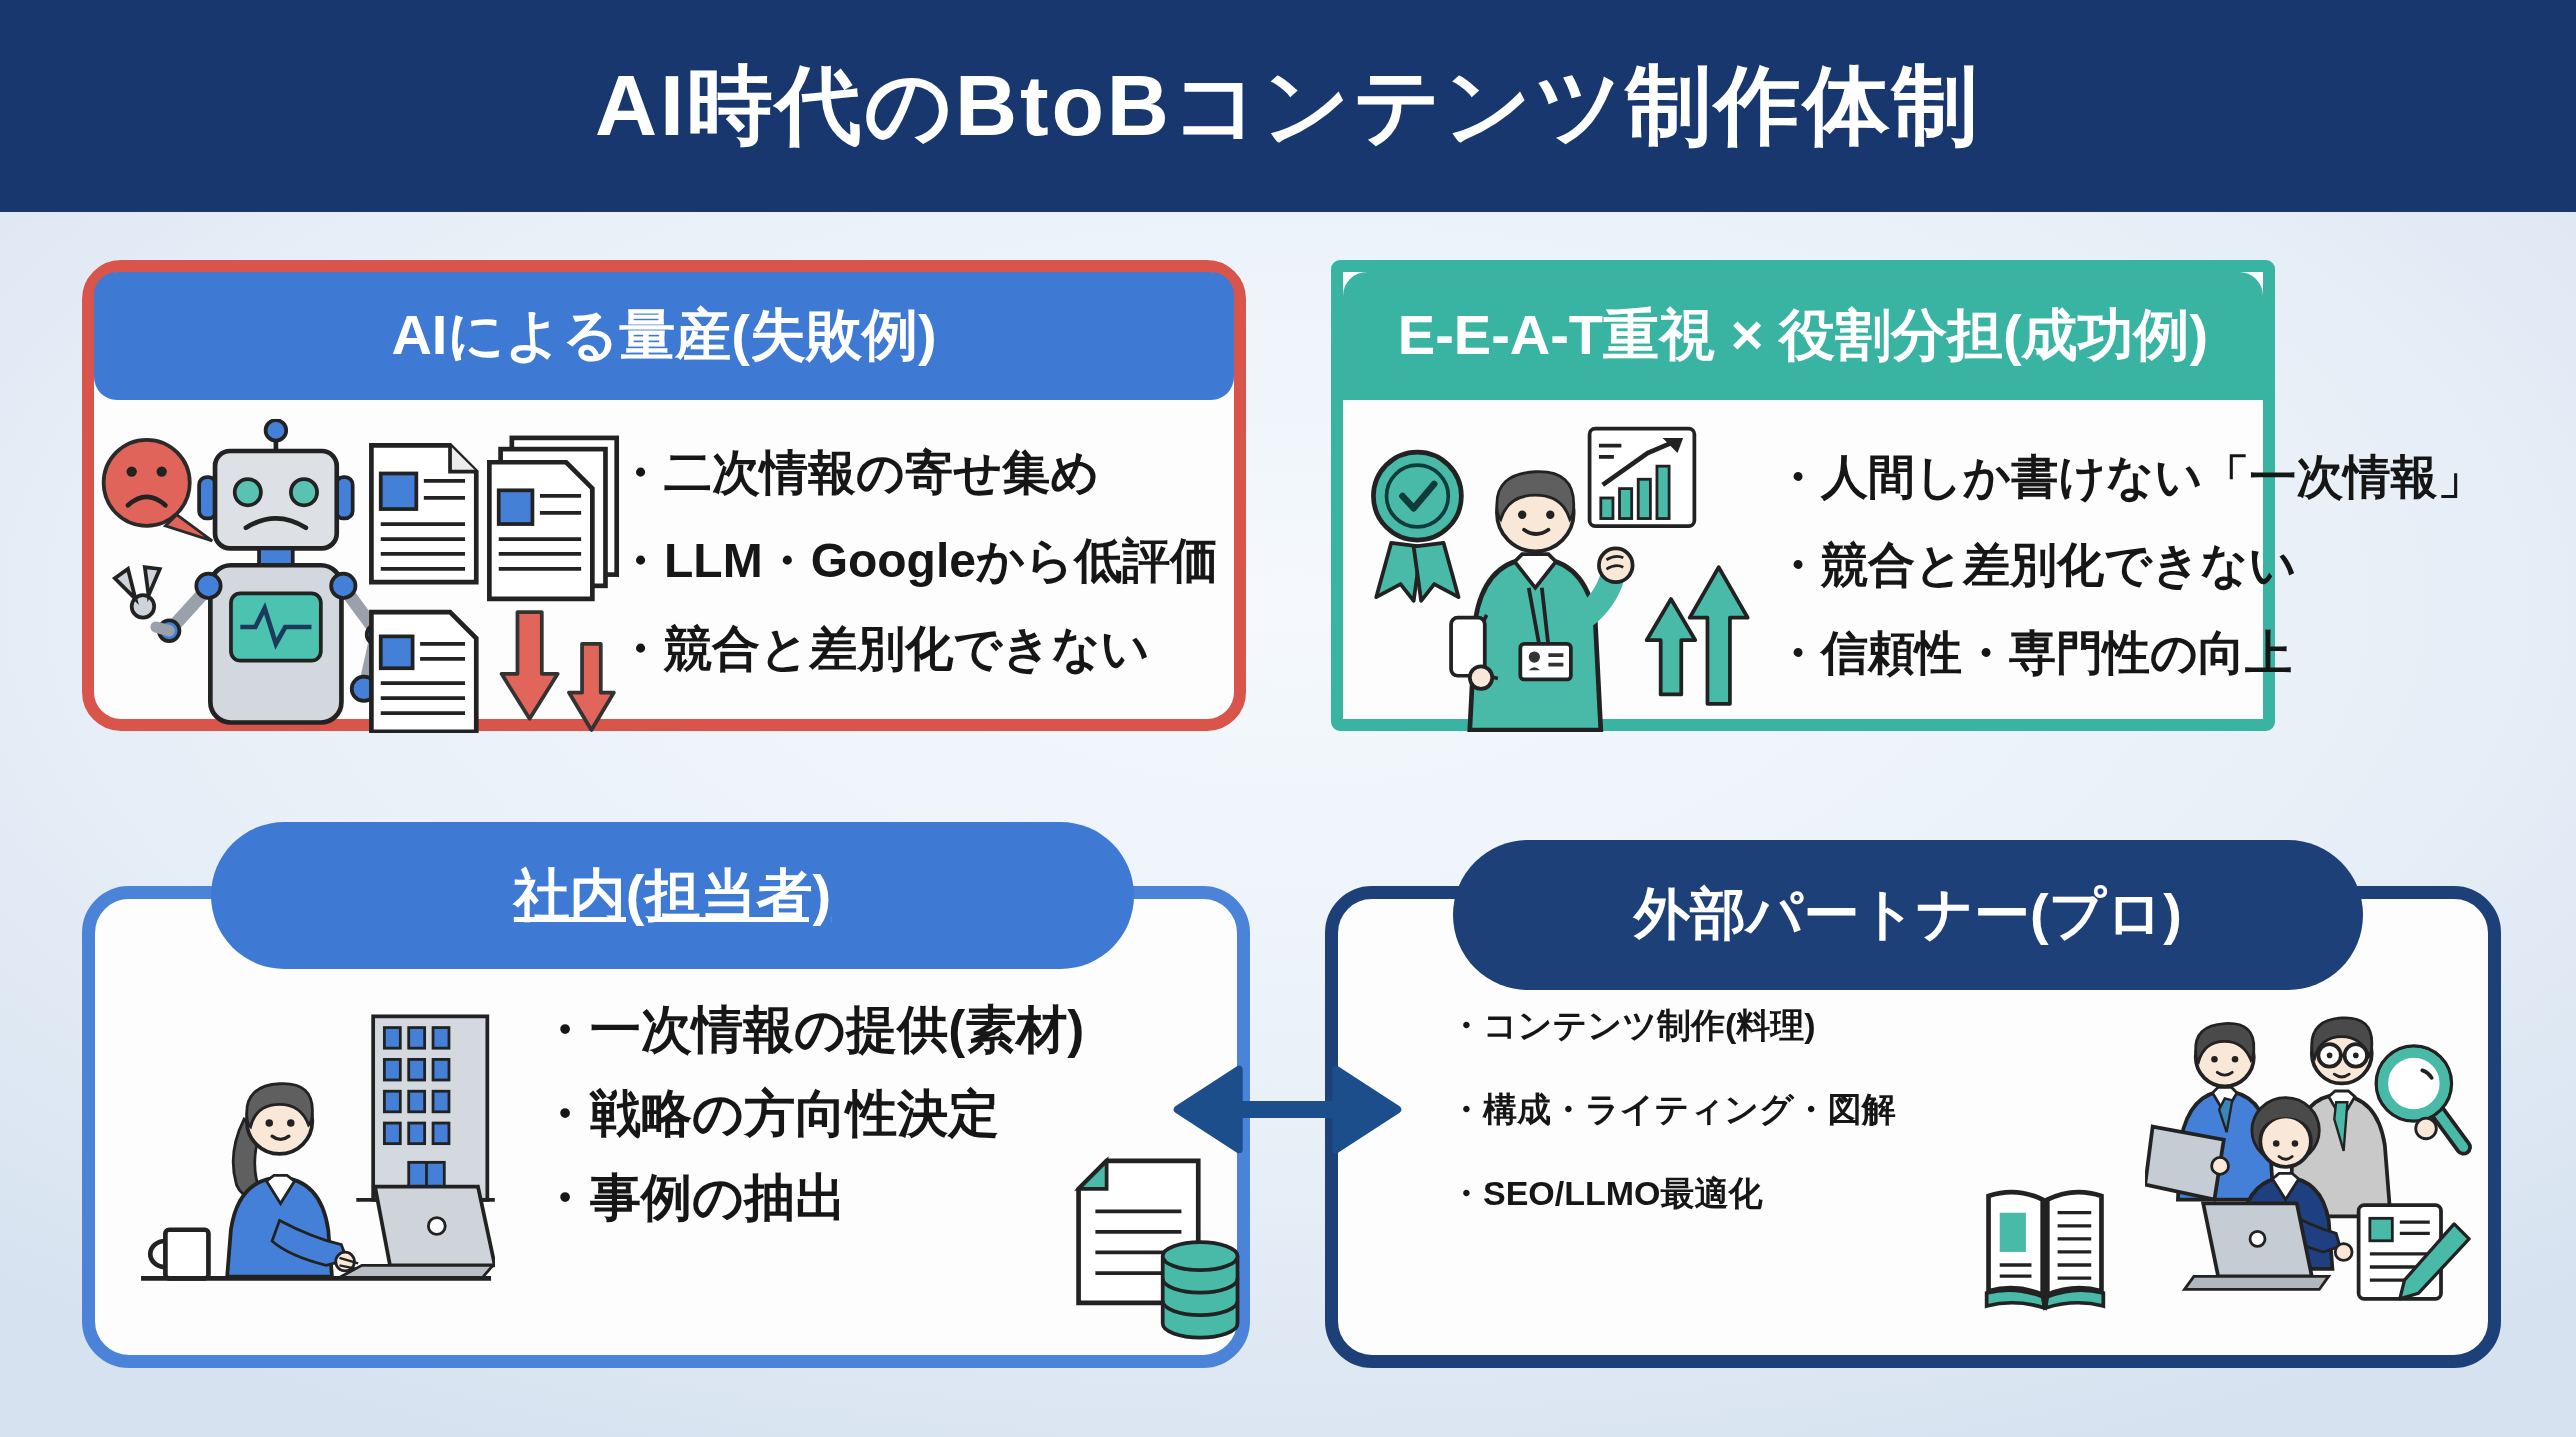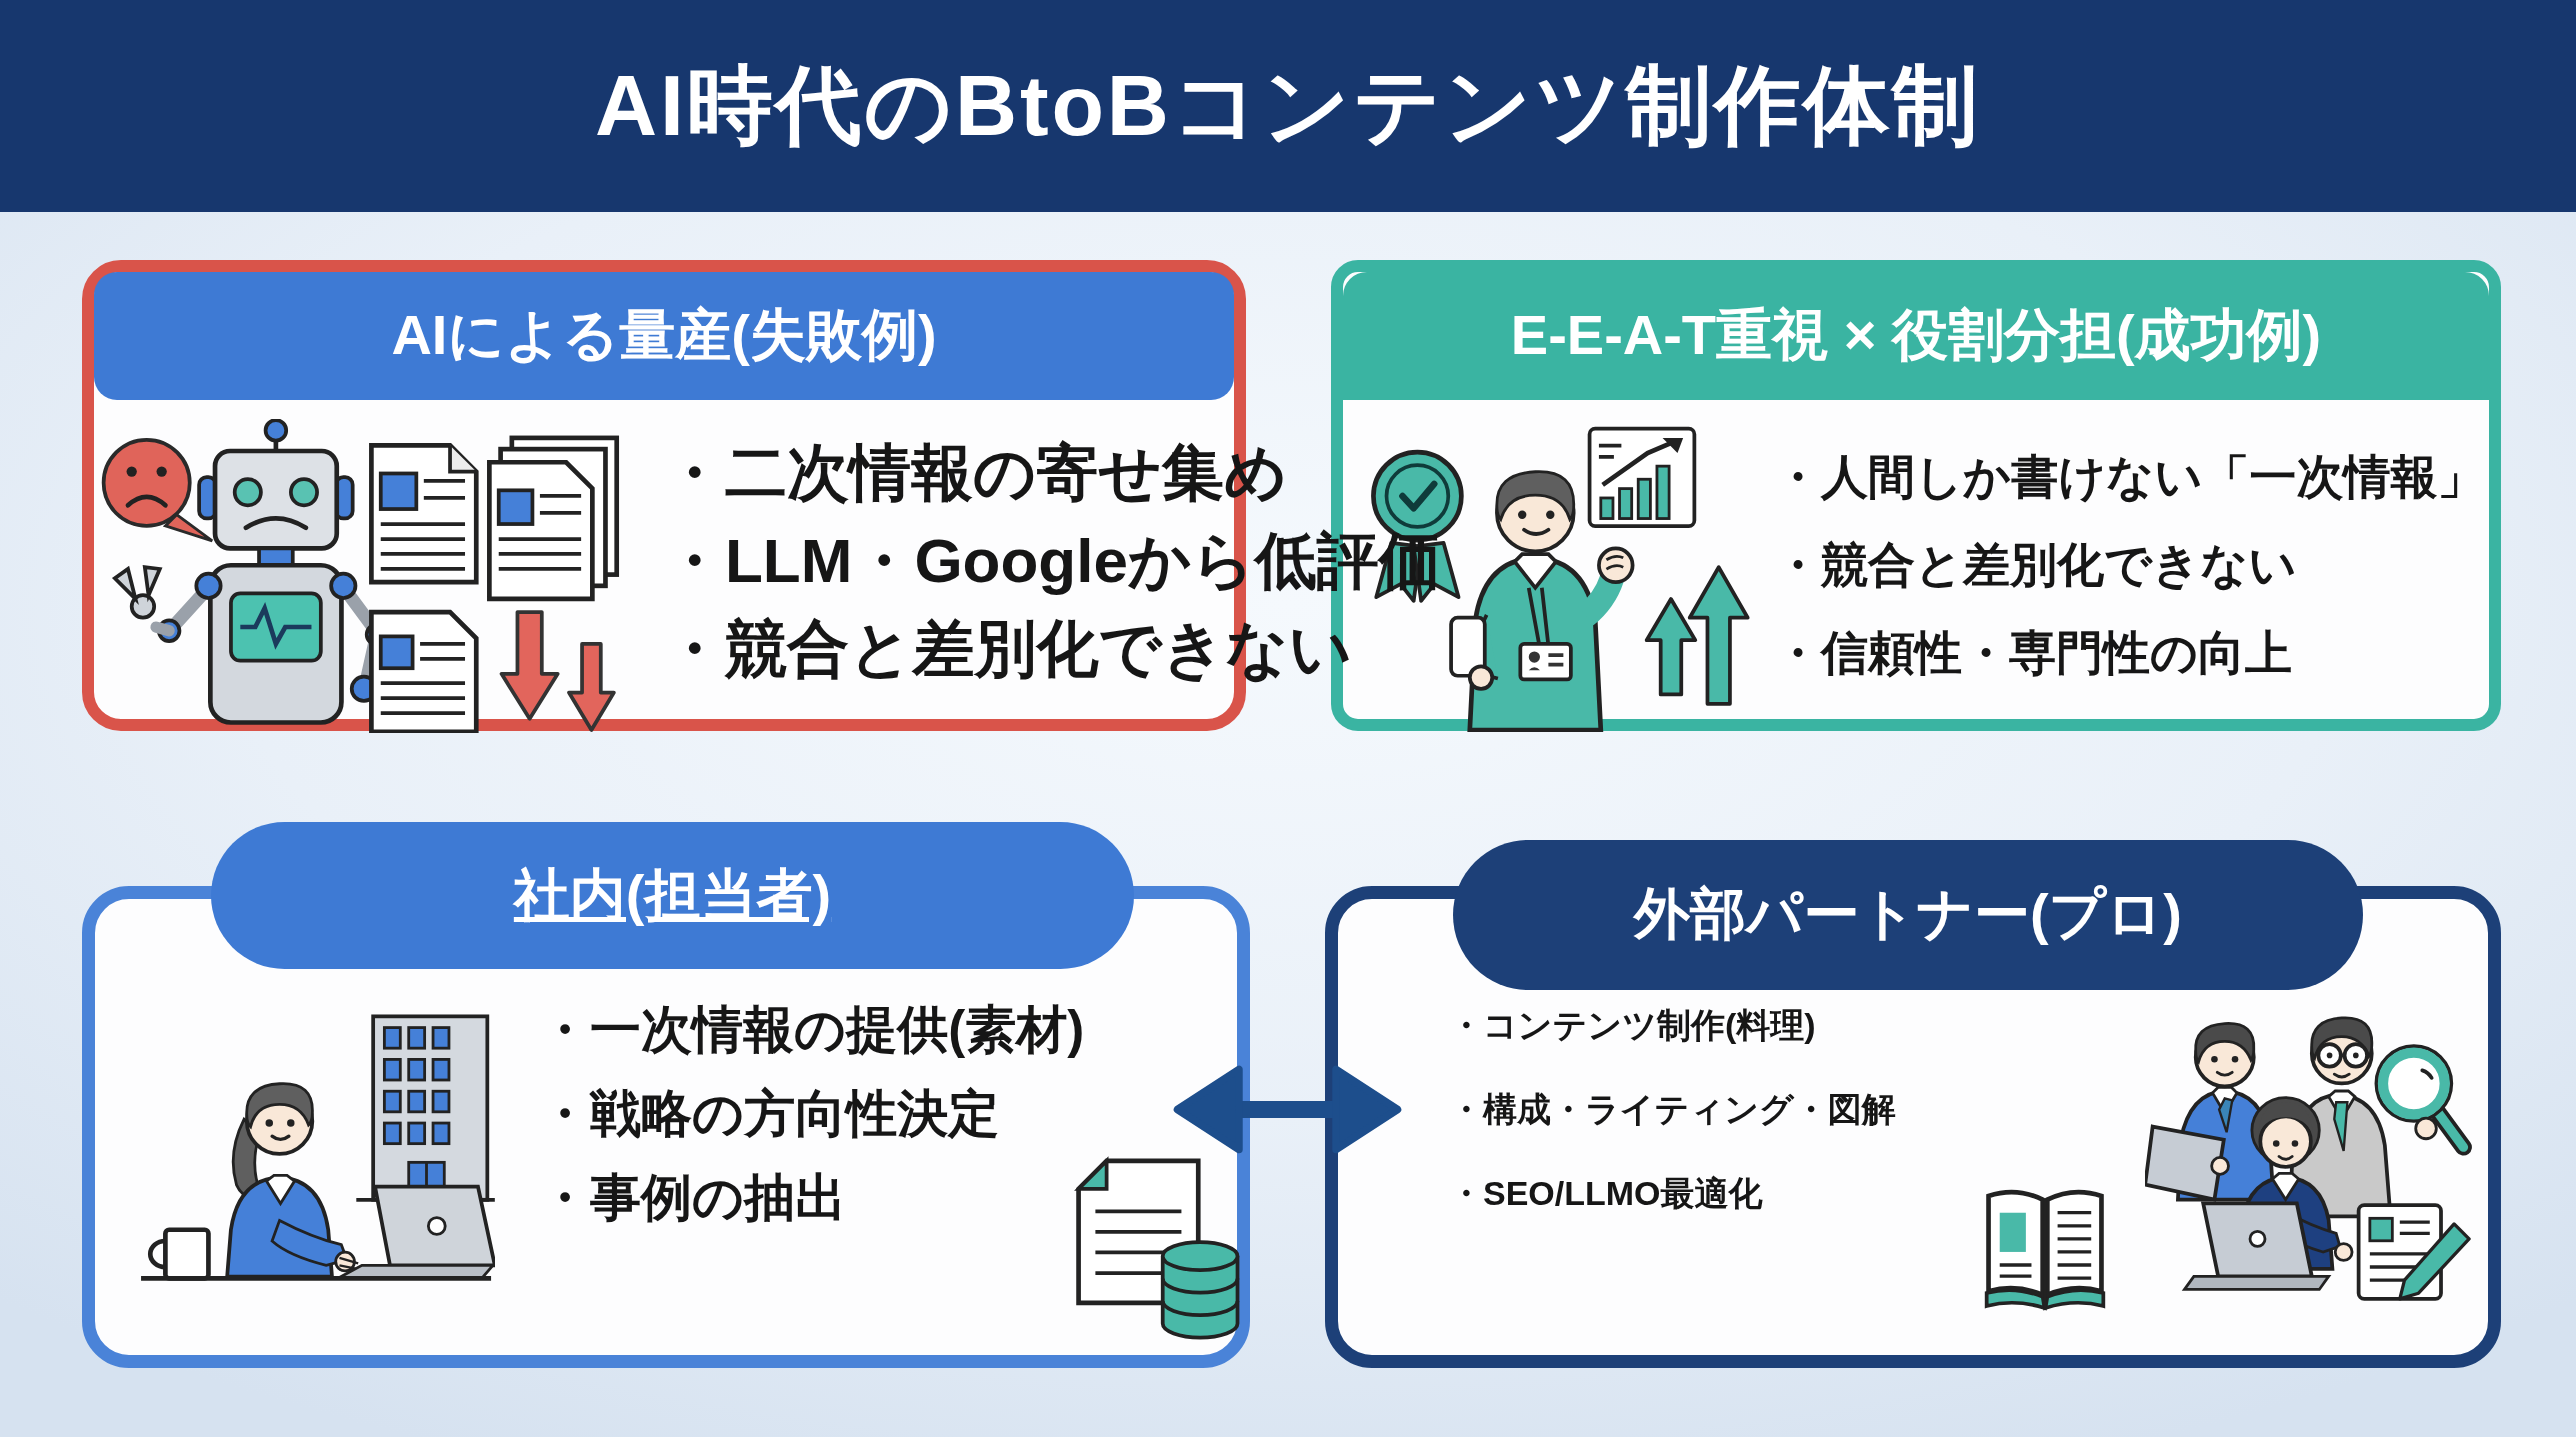--- a/index.html
+++ b/index.html
@@ -4,34 +4,34 @@
 <style>
   html,body{margin:0;padding:0;background:#cdd9e8;}
   .canvas{position:relative;width:2576px;height:1438px;overflow:hidden;
     font-family:"Liberation Sans","DejaVu Sans",sans-serif;
     background:radial-gradient(ellipse 75% 65% at 50% 42%, #f5f9fd 0%, #e9f0f8 55%, #d6e2f0 100%);}
   .titlebar{position:absolute;left:0;top:0;width:100%;height:212px;background:#17376e;
     display:flex;align-items:center;justify-content:center;z-index:2;}
   .titlebar h1{margin:9px;color:#ffffff;font-size:86px;font-weight:700;letter-spacing:2.8px;}
   .card{position:absolute;background:#fdfdfe;box-sizing:border-box;z-index:1;}
   #card-ai{left:82px;top:260px;width:1164px;height:471px;border:12px solid #d9544a;border-radius:39px;}
-  #card-eeat{left:1331px;top:260px;width:1170px;height:471px;border:12px solid #3ab4a2;border-radius:27px;}
+  #card-eeat{left:1331px;top:260px;width:944px;height:471px;border:12px solid #3ab4a2;border-radius:9px;}
   .card-header{position:absolute;left:0;top:0;right:0;height:128px;display:flex;align-items:center;
     justify-content:center;color:#fff;font-weight:700;font-size:56px;border-radius:24px 24px 0 0;}
   #card-ai .card-header{background:#3e7ad4;border-radius:23px;}
   #card-eeat .card-header{background:#3ab4a2;}
   #panel-inhouse{left:82px;top:886px;width:1168px;height:482px;border:13px solid #4a83d8;border-radius:47px;}
   #panel-external{left:1325px;top:886px;width:1176px;height:482px;border:13px solid #1d4078;border-radius:47px;}
   .pill{position:absolute;display:flex;align-items:center;justify-content:center;color:#fff;
     font-weight:700;font-size:56px;border-radius:79px;z-index:5;}
   #pill-inhouse{left:211px;top:822px;width:923px;height:147px;background:#3e7ad4;text-decoration:underline;}
   #pill-external{left:1453px;top:816px;width:910px;height:150px;background:#1d4078;margin-top:24px;}
   ul.bullets{position:absolute;margin:0;padding:0;list-style:none;font-weight:700;color:#161616;
     white-space:nowrap;z-index:4;}
-  #list-ai{left:663px;top:429px;font-size:62px;line-height:88px;}
+  #list-ai{left:616px;top:429px;font-size:48px;line-height:88px;}
   #list-eeat{left:1774px;top:433px;font-size:47px;line-height:88px;}
   #list-inhouse{left:539px;top:988px;font-size:51px;line-height:84px;}
   #list-external{left:1449px;top:983px;font-size:34px;line-height:84px;}
   .illus{position:absolute;z-index:3;}
 </style>
 </head>
 <body>
 
 <div class="canvas">
 

